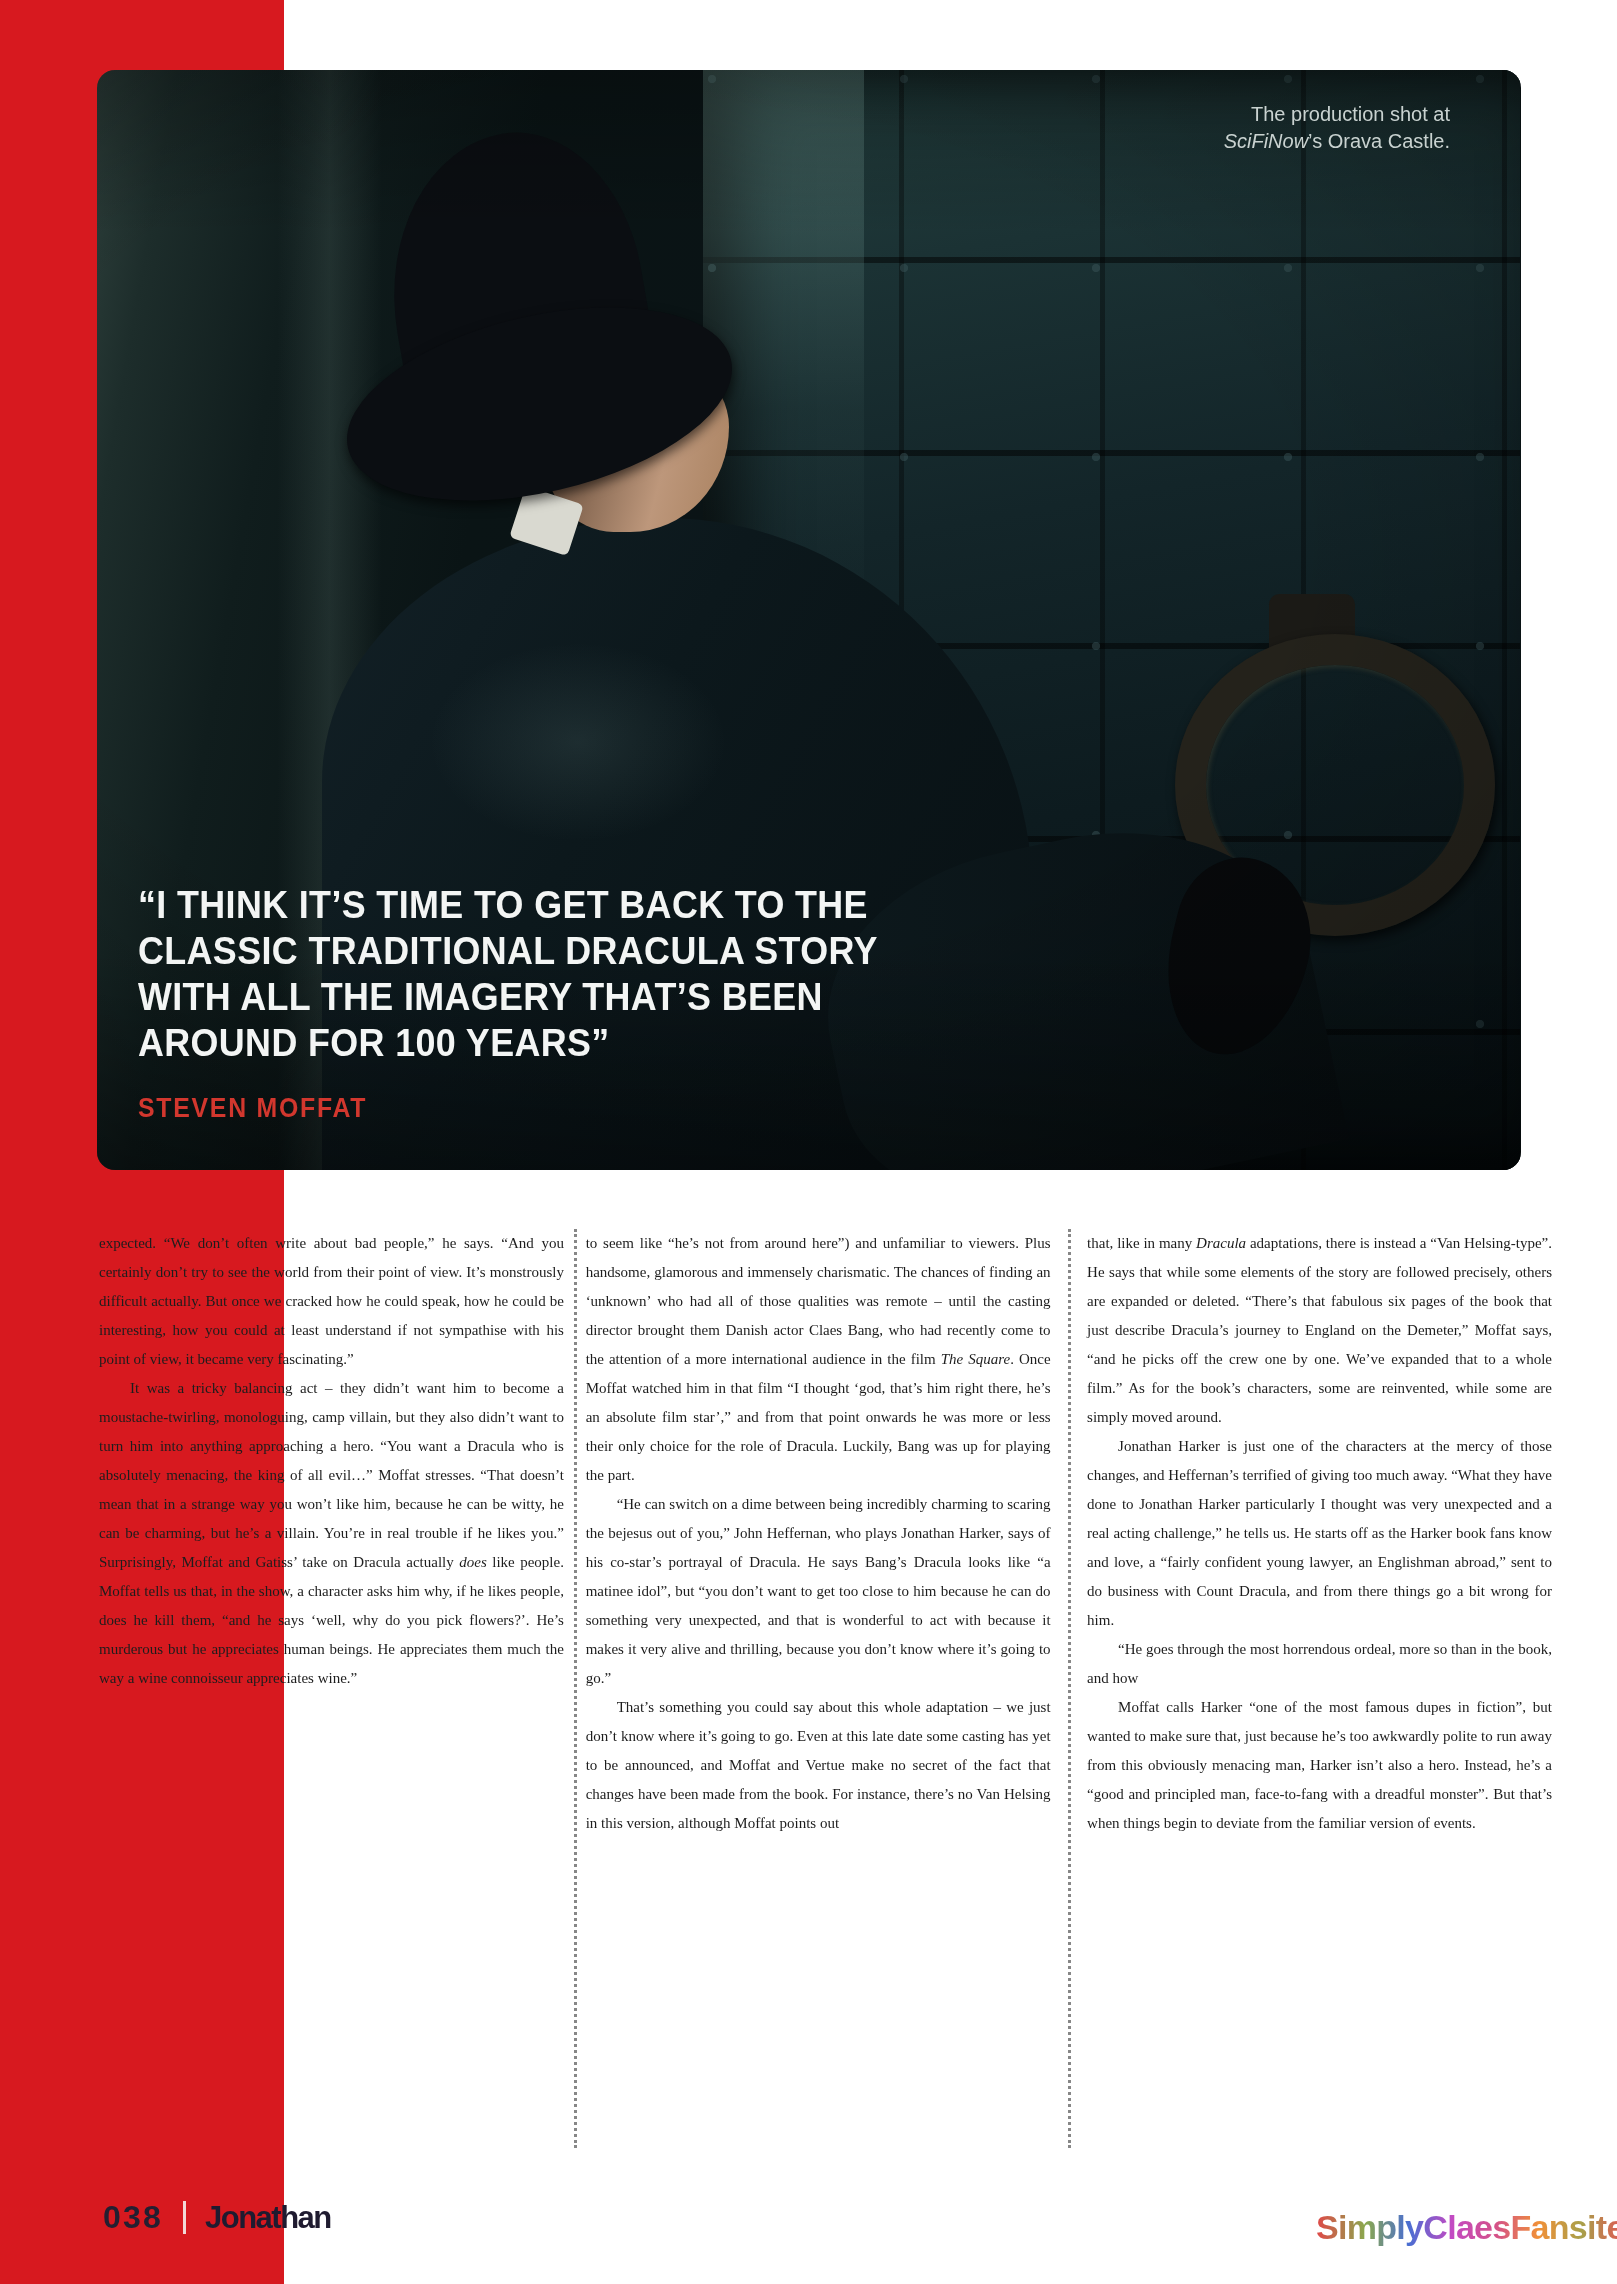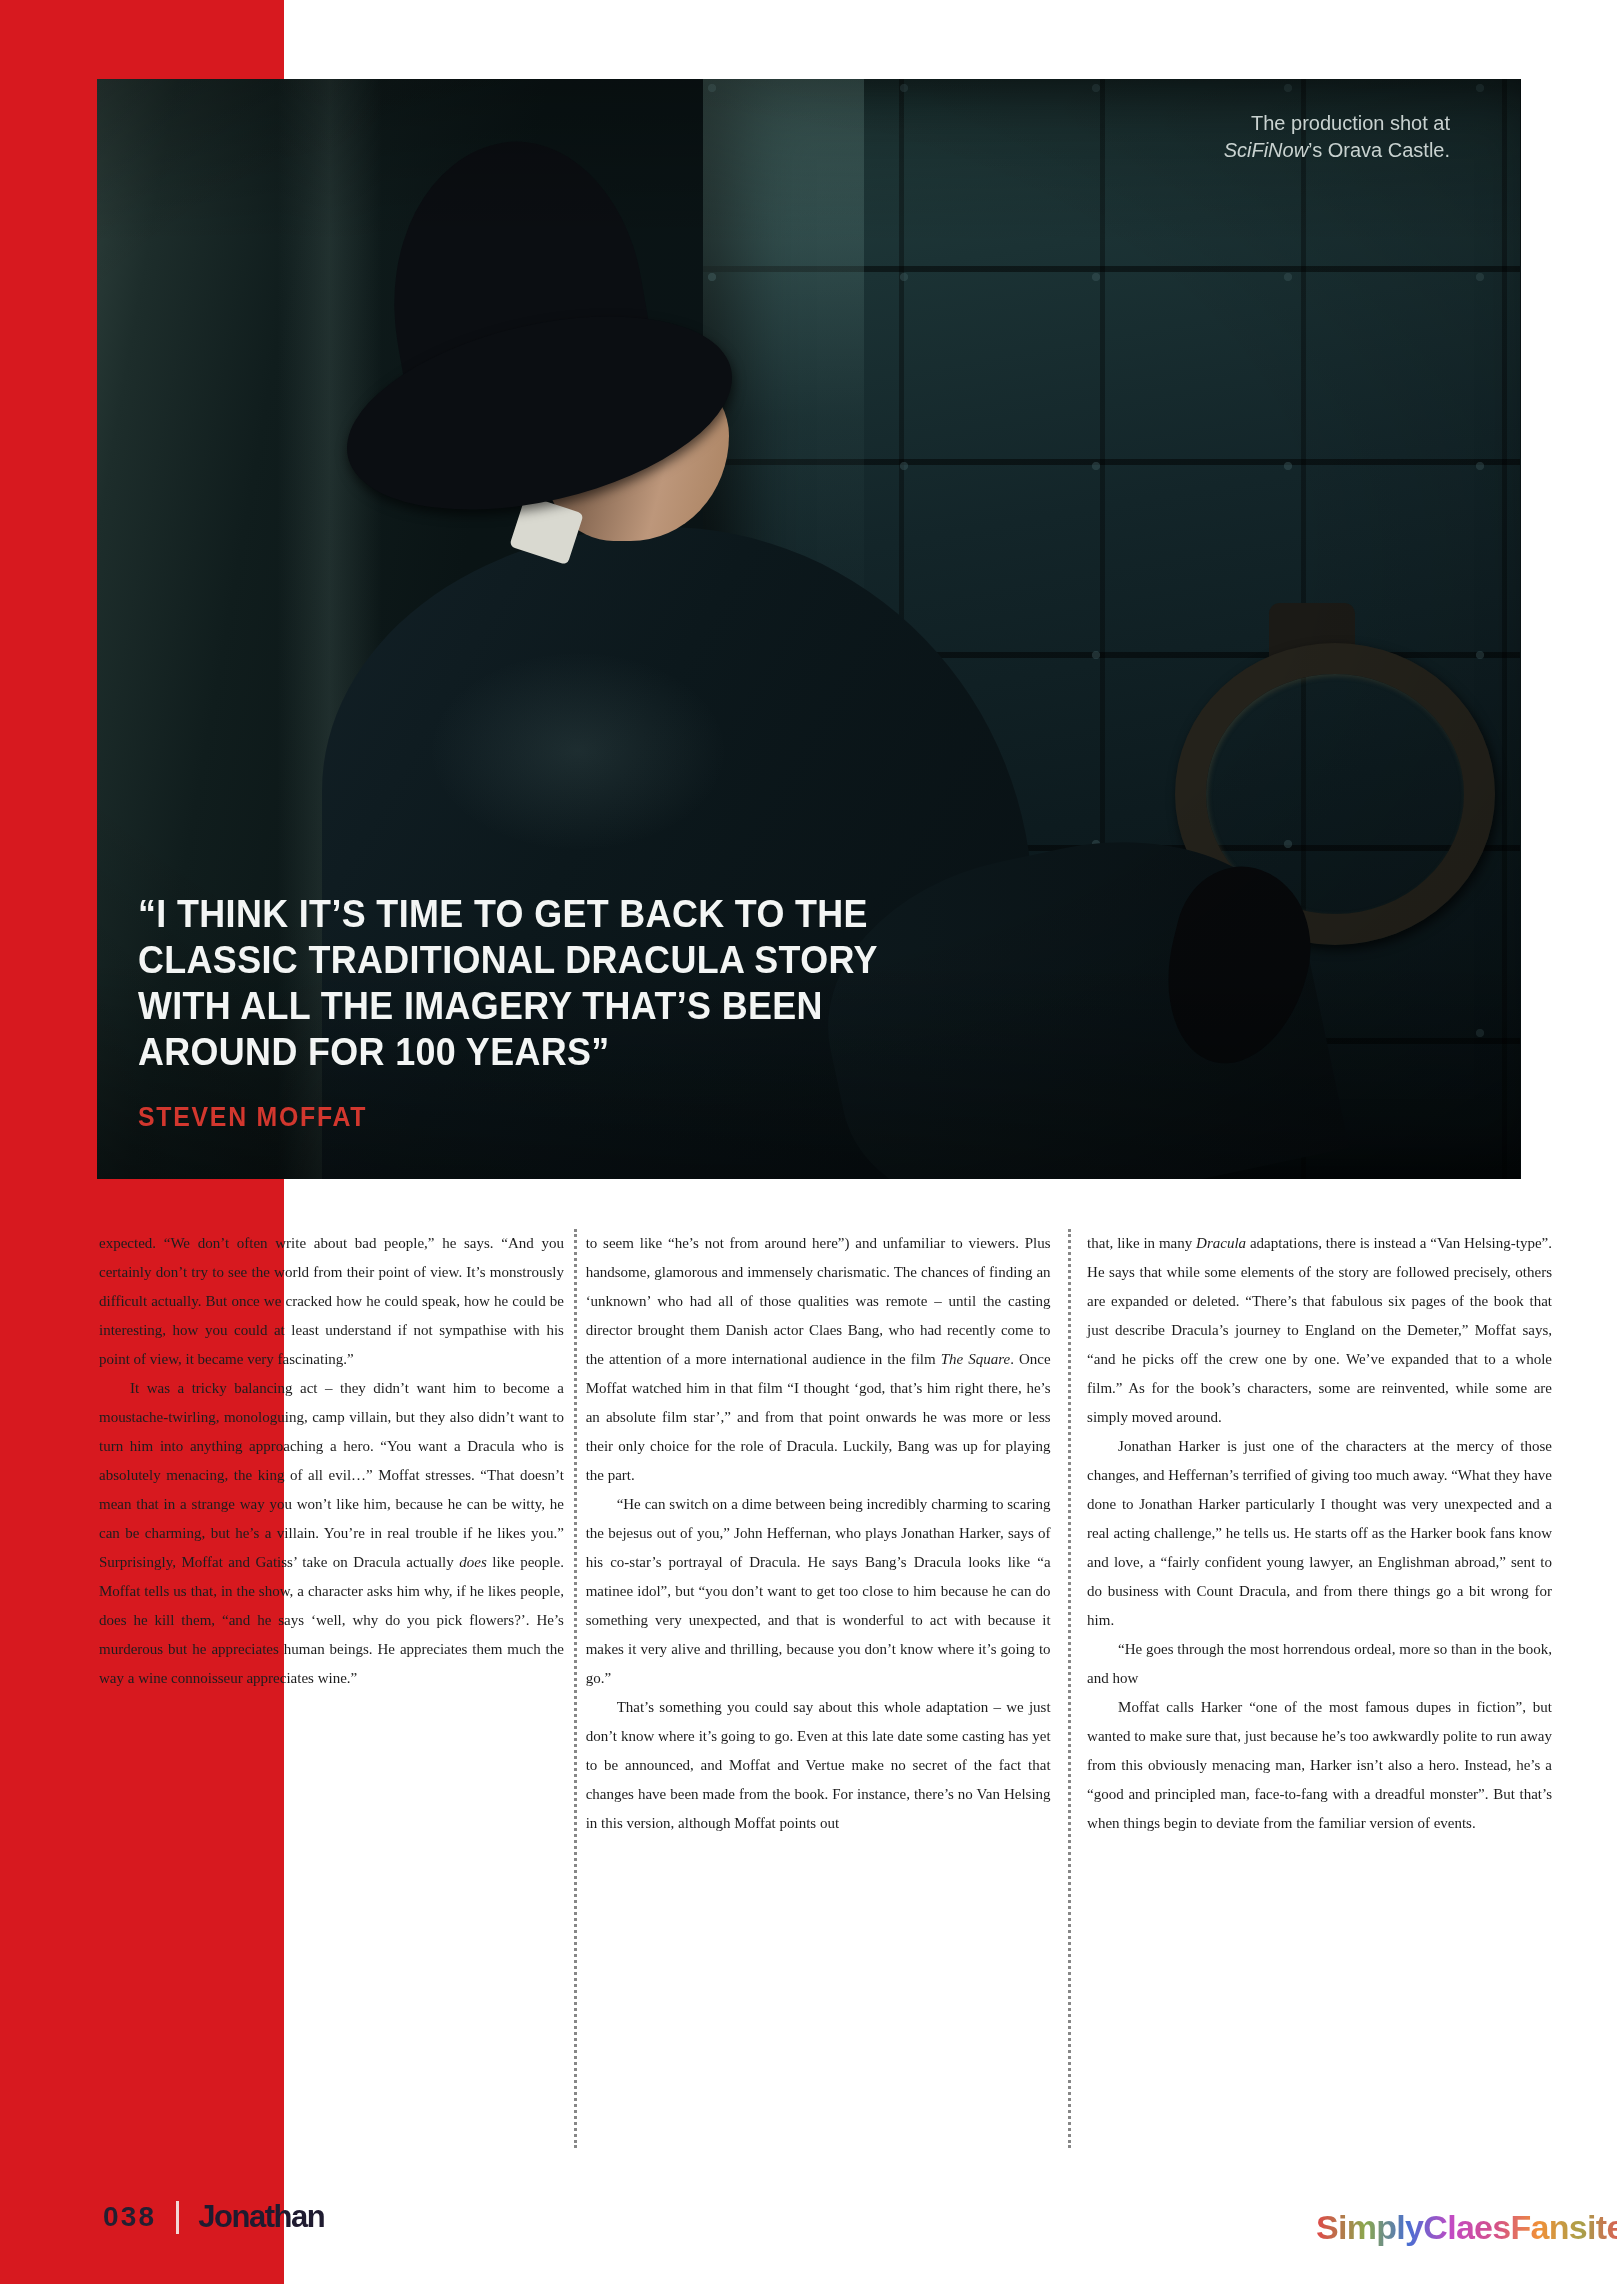--- a/index.html
+++ b/index.html
@@ -5,23 +5,24 @@
   html,body{margin:0;padding:0;}
   body{
     width:1617px;height:2284px;position:relative;background:#ffffff;
     font-family:"Liberation Serif",serif;overflow:hidden;
   }
   
   .red-band{position:absolute;left:0;top:0;width:284px;height:2284px;background:#d7191f;}
 
   
   .photo{
-    position:absolute;left:97px;top:79px;width:1424px;height:1100px;margin:0;
+    position:absolute;left:97px;top:70px;width:1424px;height:1100px;margin:0;
     overflow:hidden;
     background:linear-gradient(100deg,#2e403c 0%,#1d2d2b 5%,#101d1d 14%,#0a1415 28%,#0a1315 45%,#0c181b 60%,#0a1416 100%);
+    border-radius:18px;
   }
   .wall-streak{position:absolute;left:180px;top:0;width:105px;height:100%;
     background:linear-gradient(90deg,rgba(0,0,0,0),rgba(125,155,145,.17),rgba(0,0,0,0));}
   .door{position:absolute;left:606px;top:0;width:817px;height:100%;
     background:
       repeating-linear-gradient(180deg,rgba(0,0,0,0) 0 187px,rgba(0,0,0,.5) 187px 193px),
       repeating-linear-gradient(90deg,rgba(0,0,0,0) 0 196px,rgba(0,0,0,.35) 196px 201px),
       linear-gradient(170deg,#24403f 0%,#1b3234 18%,#132529 40%,#0d1b1f 65%,#081114 100%);
     box-shadow:inset 34px 0 67px rgba(0,0,0,.8);}
   .door:after{content:"";position:absolute;inset:0;
@@ -67,21 +68,21 @@
   .col{width:465px;font-size:15px;line-height:29px;color:#1d1d1d;text-align:justify;}
   .col p{margin:0;}
   .col p.ind{text-indent:31px;}
   .sep{width:0;border-left:3px dotted #878787;height:919px;}
   .sep1{margin:0 9px 0 9.7px;}
   .sep2{margin:0 16.5px 0 17px;}
 
   
   .footer{position:absolute;left:103px;top:2199px;display:flex;align-items:center;
     font-family:"Liberation Sans",sans-serif;}
-  .pagenum{font-size:28px;font-weight:bold;color:#241f31;letter-spacing:2.2px;}
+  .pagenum{font-size:32px;font-weight:bold;color:#241f31;letter-spacing:2.2px;}
   .fbar{width:3px;height:33px;background:#f2d8d6;margin:0 19.5px;}
   .maglogo{font-size:31px;font-weight:bold;color:#1f1b30;letter-spacing:-1.5px;}
 
   
   .watermark{position:absolute;left:1316px;top:2208px;
     font-family:"Liberation Sans",sans-serif;font-weight:bold;font-size:34px;letter-spacing:-0.7px;
     background:linear-gradient(90deg,#e04848 0%,#8aa84e 16%,#4a6ed2 30%,#c34ac3 44%,#d4508a 58%,#f09038 72%,#a8a04a 86%,#e05555 100%);
     -webkit-background-clip:text;background-clip:text;color:transparent;}
 </style>
 </head>

